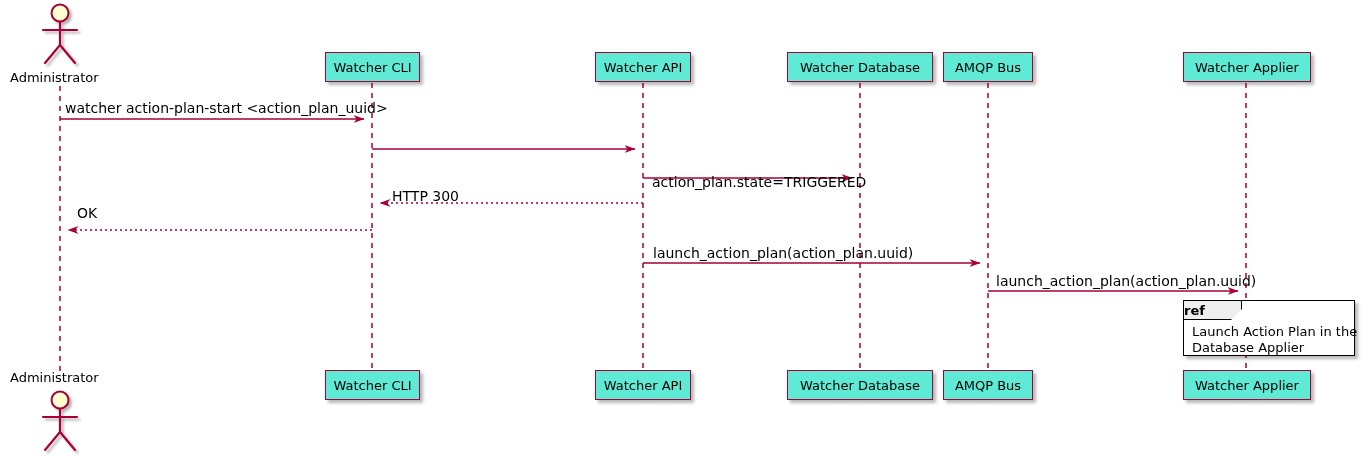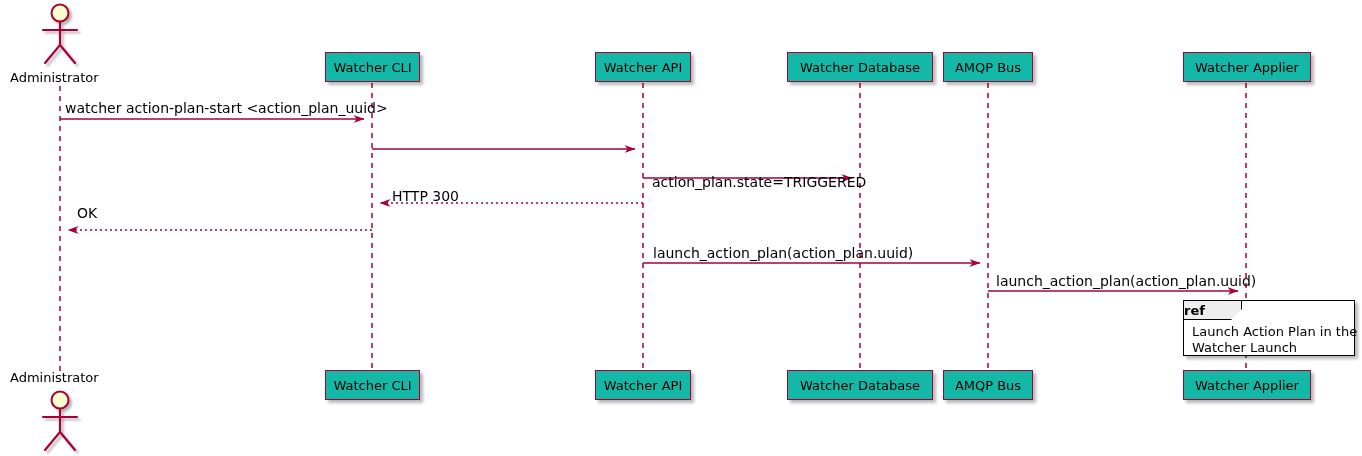--- a/index.html
+++ b/index.html
@@ -23,21 +23,21 @@
     position: absolute;
     left: 0;
     top: 0;
     width: 1362px;
     height: 456px;
   }
   
   .pbox {
     position: absolute;
     box-sizing: border-box;
-    background: #14b8a6;
+    background: #5eead4;
     border: 1.5px solid #A80036;
     box-shadow: 3px 3px 3px rgba(0,0,0,0.28);
     display: flex;
     align-items: center;
     justify-content: center;
     font-size: 13px;
     color: #000000;
     line-height: 1;
     white-space: nowrap;
   }
@@ -176,16 +176,16 @@
   <div class="msg-label" style="left:77px; top:206px;">OK</div>
   <div class="msg-label" style="left:653px; top:246px;">launch_action_plan(action_plan.uuid)</div>
   <div class="msg-label" style="left:996px; top:274px;">launch_action_plan(action_plan.uuid)</div>
 
   <div class="ref-box" style="left:1183px; top:300px; width:172px; height:56px;">
     <div class="ref-tab" style="width:58px;">
       <span>ref</span>
       <span class="ref-tab-notch"></span>
     </div>
     <div class="ref-text" style="left:8px; top:23px;">Launch Action Plan in the
-Watcher Launch</div>
+Database Applier</div>
   </div>
 
 </div>
 
 </body></html>

